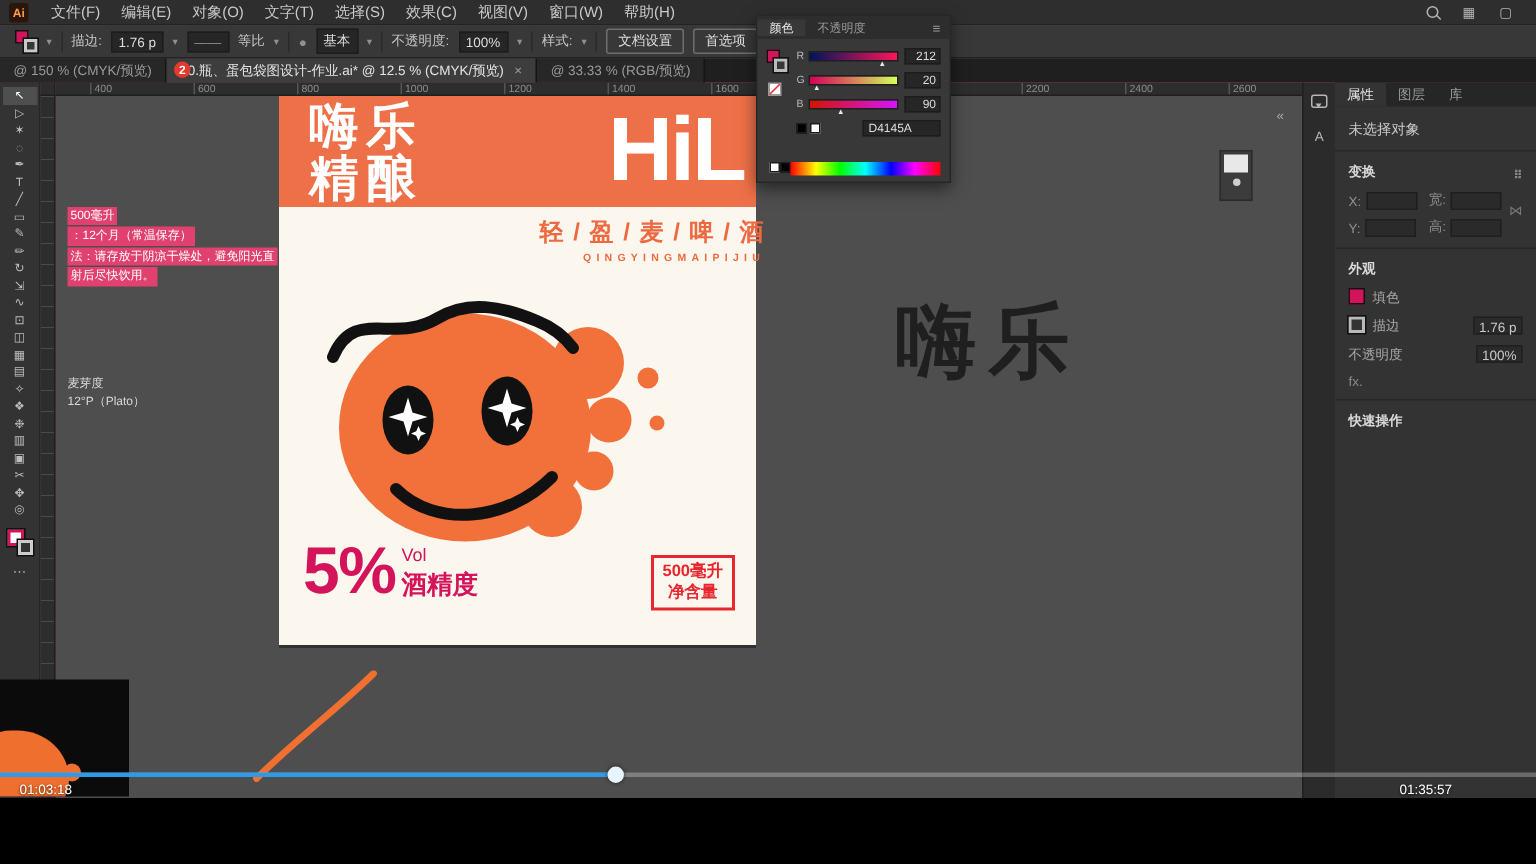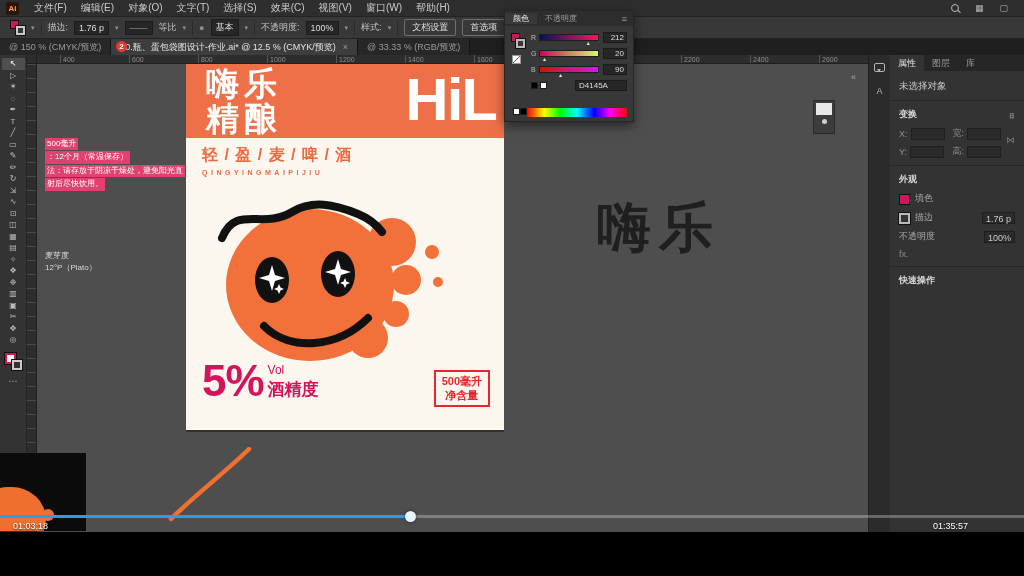--- a/index.html
+++ b/index.html
@@ -51,21 +51,21 @@
 
 
 #canvas{position:absolute;left:37px;top:64px;width:831px;height:494px;background:#4e4e4e;overflow:hidden}
 #dock-collapse{position:absolute;right:12px;top:8px;color:#a9a9a9;font-size:9px}
 #artboard{position:absolute;left:149px;top:0;width:318px;height:366px;background:#fbf6ee;box-shadow:0 2px 0 rgba(15,15,15,.45)}
 #poster-header{position:absolute;left:0;top:0;width:100%;height:74px;background:#ed7048;overflow:hidden}
 .title-cn{position:absolute;left:20px;color:#fff;font-weight:bold;font-size:33px;line-height:1;letter-spacing:5px}
 #title-cn-1{top:3px}
 #title-cn-2{top:38px}
 #title-latin{position:absolute;right:8px;top:0;color:#fff;font-weight:bold;font-size:60px;line-height:72px;letter-spacing:-2px}
-#poster-sub{position:absolute;left:16px;top:74px;width:100%;text-align:left;color:#ed6a40}
+#poster-sub{position:absolute;left:6px;top:74px;width:100%;text-align:right;color:#ed6a40}
 .sub-main{font-size:16px;font-weight:bold;letter-spacing:1px;margin-top:7px}
 .sub-pinyin{font-size:7px;font-weight:bold;letter-spacing:3.5px;margin-top:3px}
 #mascot{position:absolute;left:14px;top:126px;width:256px;height:172px}
 #abv{position:absolute;left:16px;top:296px;display:flex;color:#d4145a;align-items:flex-start}
 #abv-value{font-size:44px;font-weight:bold;line-height:.95;letter-spacing:-1px}
 #abv-col{margin-left:4px;margin-top:3px}
 #abv-unit{font-size:12px;font-weight:normal;display:block}
 #abv-label{font-size:17px;font-weight:bold;display:block;margin-top:1px}
 #net-box{position:absolute;right:14px;top:306px;border:2px solid #e8262d;color:#e8262d;font-size:11px;font-weight:bold;text-align:center;padding:2px 6px;line-height:1.3}
 #annotations{position:absolute;left:8px;top:74px;font-size:8px;line-height:1.55}
@@ -117,21 +117,21 @@
 #props-body{padding:7px 9px;position:relative}
 .props-title{color:#d8d8d8;font-weight:bold;margin:6px 0 6px;display:flex;align-items:flex-end}
 .props-hr{height:1px;background:#272727;margin:7px -9px}
 #no-selection{color:#c9c9c9;font-size:9.5px;margin-top:2px}
 .refgrid{margin-left:auto;font-size:8px;color:#8a8a8a}
 .tf-wrap{position:relative;padding-right:14px}
 .tf-grid{display:grid;grid-template-columns:auto auto;gap:5px 8px}
 .tf-cell{display:flex;align-items:center;gap:3px;color:#8f8f8f}
 .tf-box{width:34px;height:12px;background:#2a2a2a;border:1px solid #1f1f1f}
 .tf-link{position:absolute;right:0;top:8px;color:#777;font-size:9px}
-.ap-row{display:flex;align-items:flex-end;gap:5px;margin-bottom:6px;color:#a8a8a8}
+.ap-row{display:flex;align-items:flex-start;gap:5px;margin-bottom:6px;color:#a8a8a8}
 .ap-fill{width:11px;height:11px;background:#d4145a;border:1px solid #111;flex:0 0 11px}
 .ap-stroke{width:11px;height:11px;border:2px solid #b9b9b9;background:#333;outline:1px solid #111;flex:0 0 11px}
 .ap-box{margin-left:auto;background:#2a2a2a;border:1px solid #1f1f1f;padding:0 3px;color:#c9c9c9;height:12px;line-height:12px}
 .ap-fx{color:#8a8a8a}
 
 
 #pip{position:absolute;left:0;top:453px;width:86px;height:78px;background:#0b0b0b;overflow:hidden;z-index:40}
 #pip-blob{position:absolute;left:-20px;top:34px;width:66px;height:62px;background:#ef6f2e;border-radius:48% 60% 55% 50%}
 #pip-blob2{position:absolute;left:42px;top:56px;width:12px;height:12px;background:#ef6f2e;border-radius:50%}
 #progress{position:absolute;left:0;top:515px;width:1024px;height:3px;background:rgba(255,255,255,.28);z-index:50}

